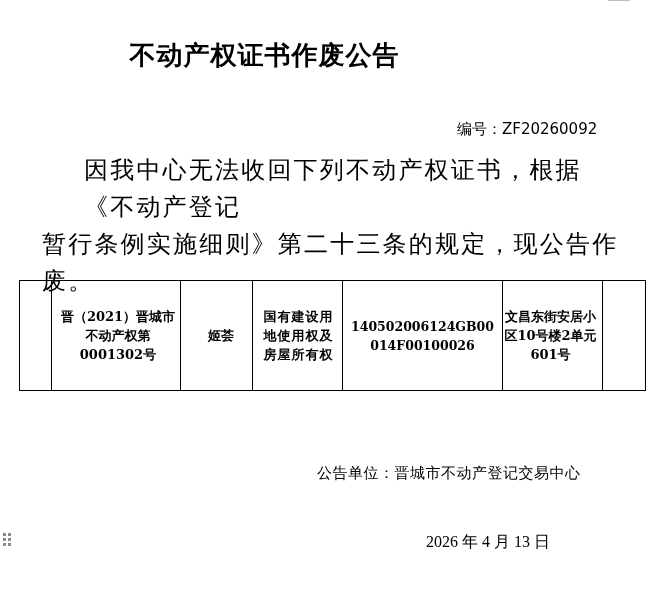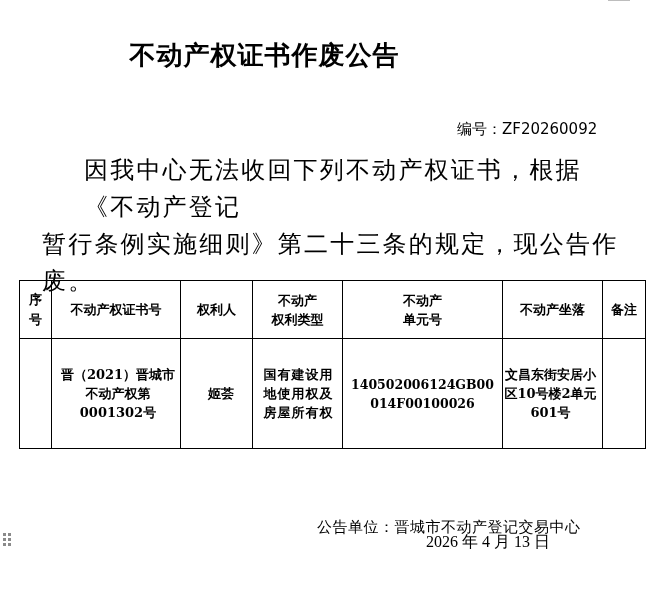--- a/index.html
+++ b/index.html
@@ -31,21 +31,21 @@
   table.notice td, table.notice th {
     border: 1.5px solid #000; padding: 0 4px; font-size: 13px; font-weight: bold;
     font-family: "DejaVu Serif", "Liberation Serif", serif; line-height: 19px;
     vertical-align: middle; text-align: center;
   }
   table.notice tr.head { height: 58px; }
   table.notice tr.row { height: 110px; }
   td.left { text-align: right; }
   td.cell-id { word-break: break-all; }
   .sig {
-    position: absolute; left: 317px; top: 518px; font-size: 15px; letter-spacing: 0.5px;
+    position: absolute; left: 317px; top: 464px; font-size: 15px; letter-spacing: 0.5px;
     font-family: "DejaVu Sans", "Liberation Sans", sans-serif;
   }
   .date {
     position: absolute; left: 426px; top: 532px; font-size: 16px;
     font-family: "Liberation Serif", "DejaVu Serif", serif;
   }
   .drag-handle {
     position: absolute; left: 3px; top: 533px; width: 10px; height: 16px;
     display: grid; grid-template-columns: 3px 3px; grid-template-rows: 3px 3px 3px;
     column-gap: 2px; row-gap: 2px;
@@ -70,35 +70,20 @@
   <colgroup>
     <col style="width:32px">
     <col style="width:129px">
     <col style="width:72px">
     <col style="width:90px">
     <col style="width:160px">
     <col style="width:100px">
     <col style="width:43px">
   </colgroup>
   <tbody>
-      <tr class="head">
-    <td><span style="display:inline-block;width:14px;line-height:20px;">序号</span></td>
-    <td>不动产权证书号</td>
-    <td>权利人</td>
-    <td>
-      <div>不动产</div>
-      <div>权利类型</div>
-    </td>
-    <td>
-      <div>不动产</div>
-      <div>单元号</div>
-    </td>
-    <td>不动产坐落</td>
-    <td>备注</td>
-  </tr>
   <tr class="row">
     <td></td>
     <td class="left" style="padding-left:8px;">晋（2021）晋城市不动产权第0001302号</td>
     <td class="left" style="padding-left:13px;">姬荟</td>
     <td class="left" style="padding-left:10px;padding-right:8px;letter-spacing:1px;margin-top:44px;">国有建设用地使用权及房屋所有权</td>
     <td class="cell-id" style="font-size:12.5px;">140502006124GB00014F00100026</td>
     <td class="left" style="padding-left:0;">文昌东街安居小区10号楼2单元601号</td>
     <td></td>
   </tr>
 </tbody>

